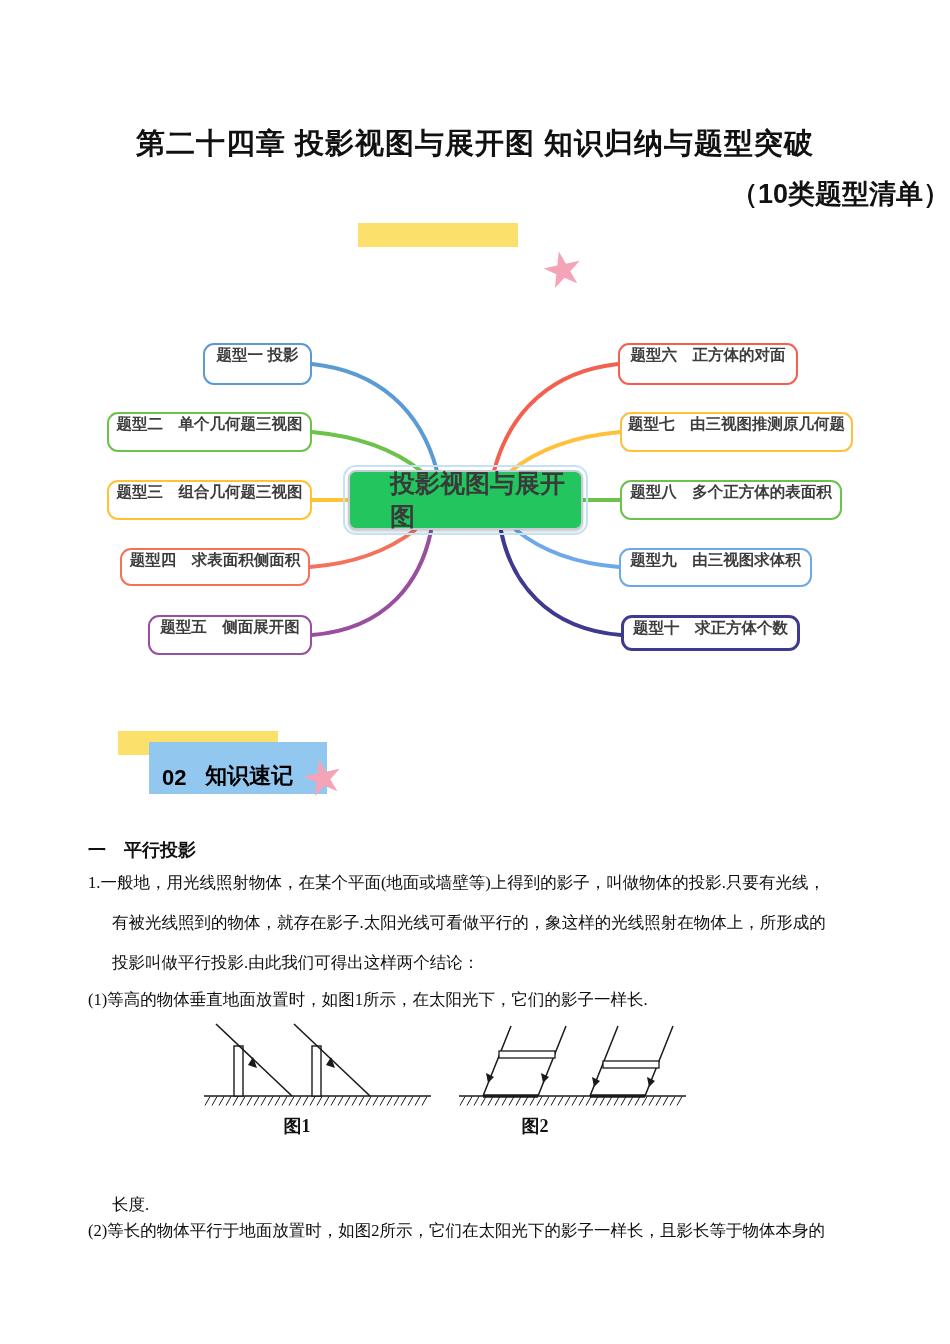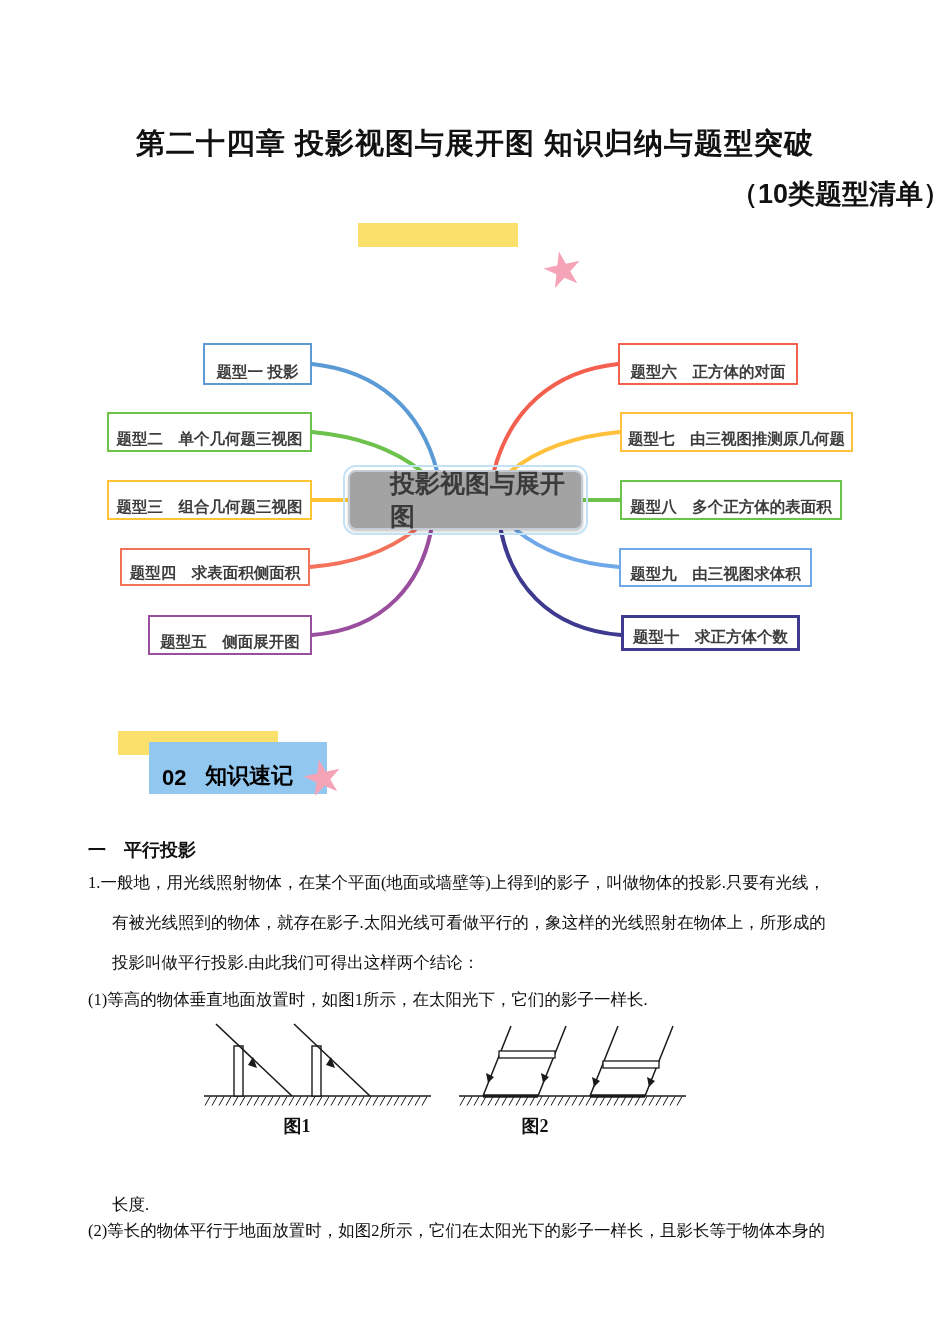--- a/index.html
+++ b/index.html
@@ -15,24 +15,24 @@
   .sec .ybar{position:absolute;left:0;top:0;width:160px;height:24px;}
   .sec .bbar{position:absolute;left:31px;top:11px;width:178px;height:52px;
              display:flex;align-items:flex-end;padding:0 0 3px 13px;box-sizing:border-box;
              font-size:22px;font-weight:bold;color:#000;}
   .sec .num{margin-right:0.85em;}
   .sec .star{position:absolute;left:183px;top:22px;font-size:48px;line-height:1;
              transform:rotate(-12deg);font-family:"DejaVu Sans",sans-serif;}
   
   .mindmap{position:absolute;left:0;top:330px;width:950px;height:330px;}
   .mindmap svg{position:absolute;left:0;top:0;}
-  .mnode{position:absolute;background:#fff;border:2.5px solid #888;border-radius:0;
-         display:flex;align-items:flex-end;justify-content:center;
+  .mnode{position:absolute;background:#fff;border:2.5px solid #888;border-radius:11px;
+         display:flex;align-items:flex-start;justify-content:center;
          font-size:15.5px;font-weight:bold;color:#3d3d3d;box-sizing:border-box;white-space:nowrap;}
-  .mcenter{position:absolute;left:348px;top:132px;width:235px;height:60px;background:#a3a3a3;
+  .mcenter{position:absolute;left:348px;top:132px;width:235px;height:60px;background:#22c55e;
            border:2px solid #c6ccd4;border-radius:8px;outline:2px solid #c3e2f6;outline-offset:3px;
            display:flex;align-items:center;justify-content:center;font-size:25px;font-weight:bold;
            color:#3a3a3a;box-shadow:0 2px 3px rgba(0,0,0,0.18);box-sizing:border-box;padding-left:40px;}
   
   .kh{position:absolute;left:88px;font-size:18px;font-weight:bold;
       font-family:"Liberation Sans",sans-serif;}
   .kline{position:absolute;font-size:16.5px;font-family:"Liberation Serif",serif;
          color:#0e0e0e;white-space:nowrap;}
   
   .figcap{position:absolute;width:110px;text-align:center;font-size:18px;font-weight:bold;

